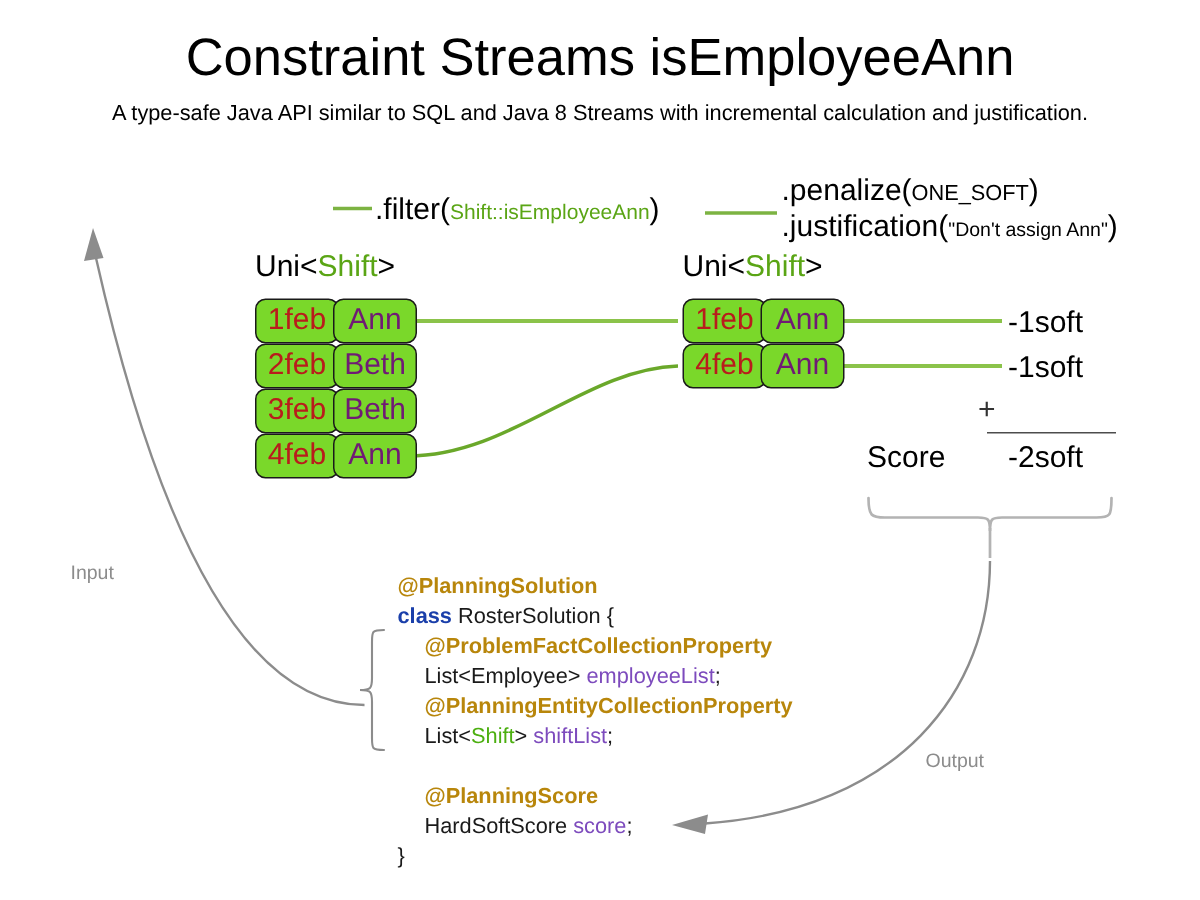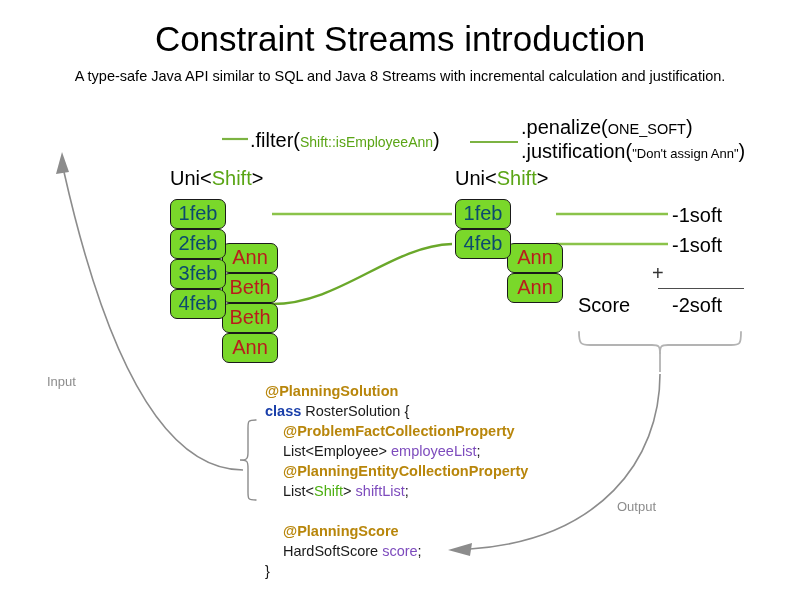--- a/index.html
+++ b/index.html
@@ -94,27 +94,26 @@
     border-radius: 7px;
     font-size: 20px;
     line-height: 27px;
     text-align: center;
     white-space: nowrap;
     overflow: hidden;
   }
   .cell-date {
     left: 0;
     width: 56px;
-    color: #0c4a6e;
+    color: #b91c1c;
   }
   .cell-name {
     left: 52px;
     width: 56px;
-    color: #b91c1c;
-    margin-top: 44px;
+    color: #701a75;
   }
 
   
   .soft {
     font-size: 20px;
     line-height: 24px;
     white-space: nowrap;
     color: #000;
   }
   #soft1 { left: 672px; top: 203px; }
@@ -159,21 +158,21 @@
     left: 0; top: 0;
     width: 800px; height: 600px;
     pointer-events: none;
   }
 </style>
 </head>
 <body>
 
 <div id="stage">
 
-  <div class="abs" id="title">Constraint Streams introduction</div>
+  <div class="abs" id="title">Constraint Streams isEmployeeAnn</div>
   <div class="abs" id="subtitle">A type-safe Java API similar to SQL and Java 8 Streams with incremental calculation and justification.</div>
 
   <svg class="overlay" viewBox="0 0 800 600">
 
     <line x1="222" y1="139" x2="248" y2="139" stroke="#7cb342" stroke-width="2.2"></line>
 
     <line x1="470" y1="142" x2="518" y2="142" stroke="#7cb342" stroke-width="2.2"></line>
 
     <line x1="272" y1="214" x2="452" y2="214" stroke="#8bc34a" stroke-width="2.6"></line>
 

